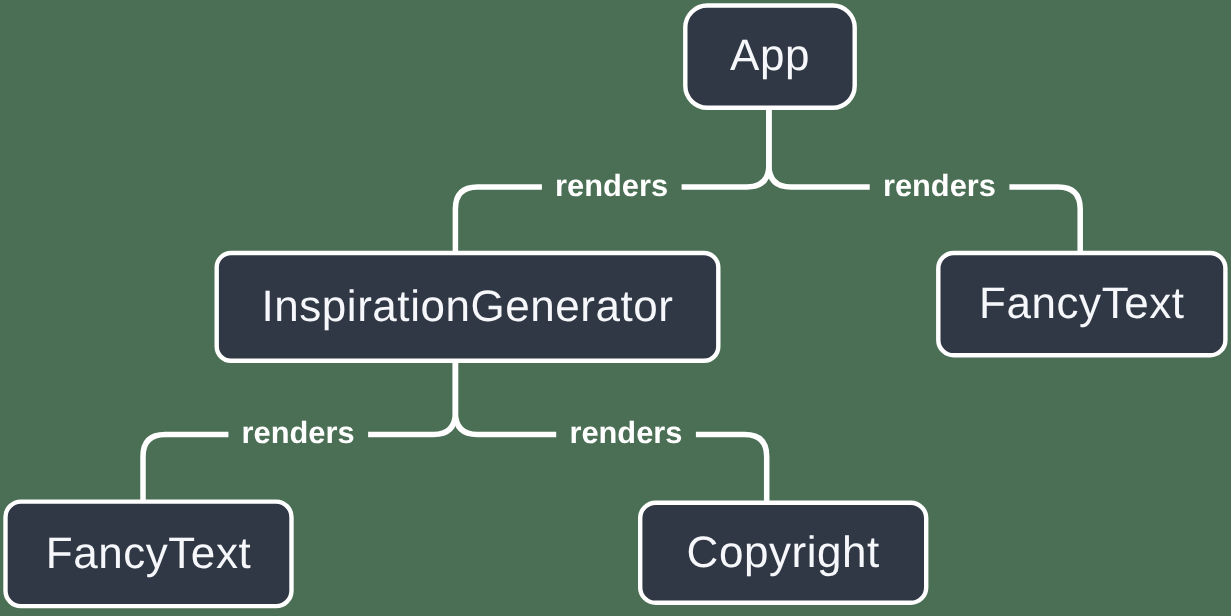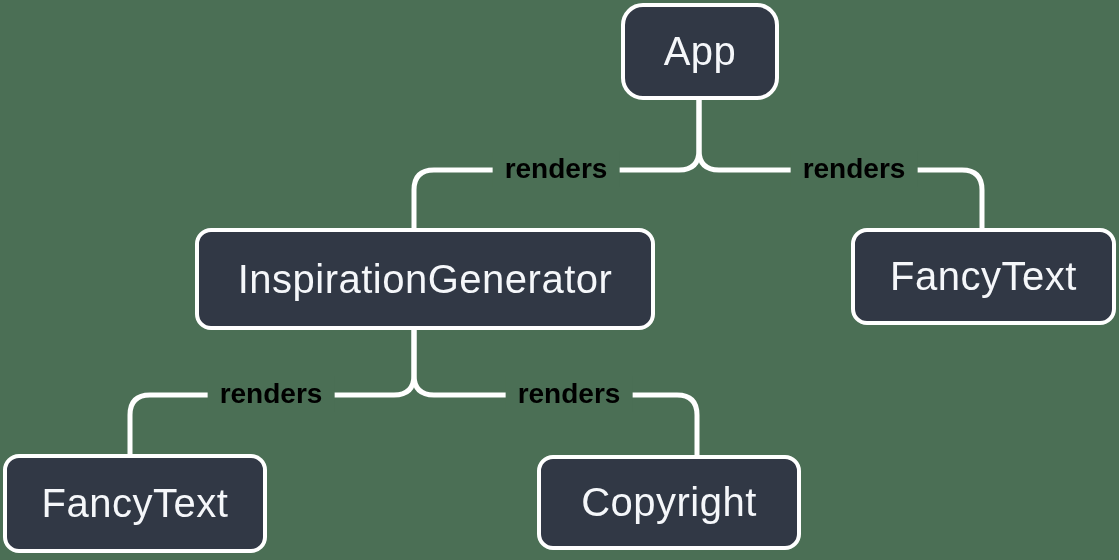--- a/index.html
+++ b/index.html
@@ -27,31 +27,31 @@
     display:flex;align-items:center;justify-content:center;
     color:var(--node-text);
     font-size:40px;font-weight:500;
     letter-spacing:0.5px;
     white-space:nowrap;
   }
   .edge-label{
     position:absolute;z-index:2;
     transform:translate(-50%,-50%);
     background:var(--bg);
-    color:#000000;
+    color:#ffffff;
     font-size:28px;font-weight:600;
     padding:2px 12px;
     white-space:nowrap;
   }
   
   .n-app{left:621px;top:3px;width:158px;height:97px;border-radius:22px;}
-  .n-ig{left:195px;top:228px;width:460px;height:102px;}
+  .n-ig{left:195px;top:228px;width:460px;height:102px;border-radius:15px;}
   .n-ft-right{left:851px;top:228px;width:265px;height:97px;}
   .n-ft-left{left:3px;top:454px;width:264px;height:99px;}
-  .n-copyright{left:537px;top:455px;width:264px;height:95px;}
+  .n-copyright{left:580px;top:455px;width:264px;height:95px;}
   
   .l-top-left{left:556px;top:169px;}
   .l-top-right{left:854px;top:169px;}
   .l-bottom-left{left:271px;top:394px;}
   .l-bottom-right{left:569px;top:394px;}
 </style>
 </head>
 <body>
 
 <div class="stage">

